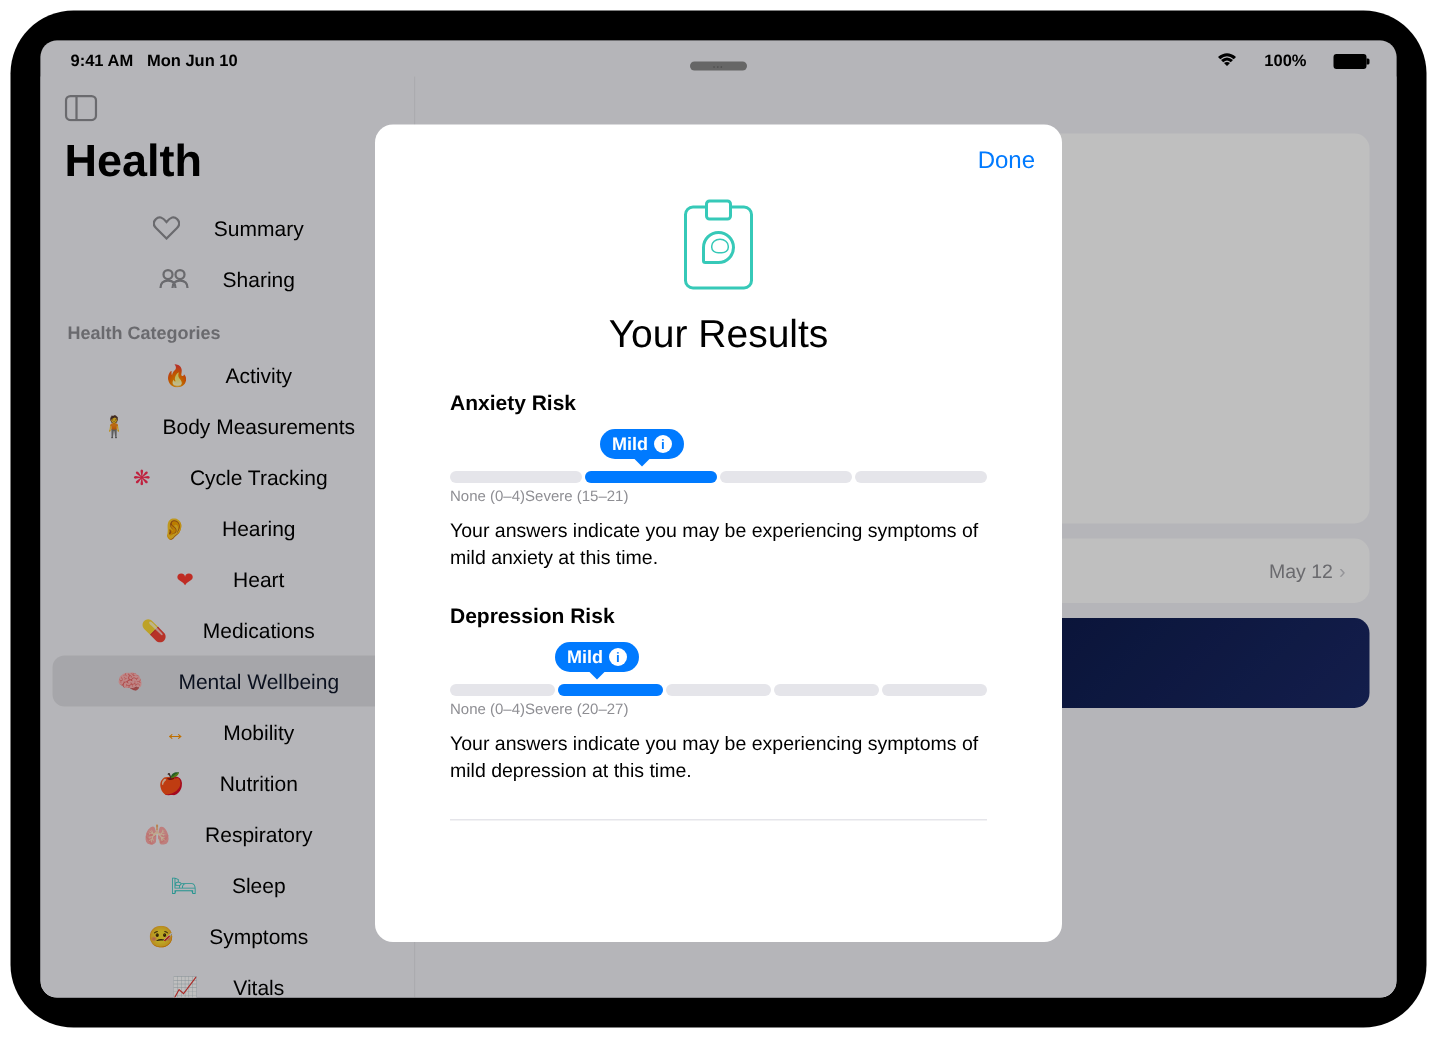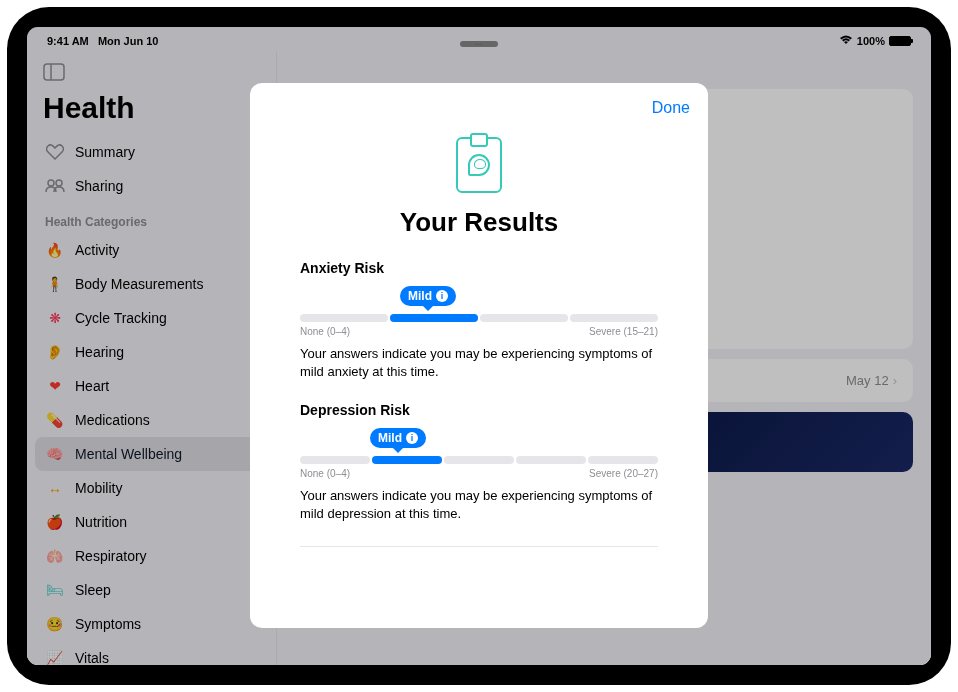--- a/index.html
+++ b/index.html
@@ -1,30 +1,30 @@
 <!DOCTYPE html>
 <html><head>
 <meta charset="utf-8">
 <style>
 * { margin: 0; padding: 0; box-sizing: border-box; font-family: -apple-system, BlinkMacSystemFont, "Helvetica Neue", sans-serif; }
 body { background: #fff; display: flex; justify-content: center; align-items: center; height: 692px; width: 958px; }
 .device-frame { width: 944px; height: 678px; background: #000; border-radius: 42px; padding: 20px; position: relative; margin: 7px; }
 .screen { width: 100%; height: 100%; background: #f2f2f7; border-radius: 11px; overflow: hidden; position: relative; }
 .status-bar { position: absolute; top: 0; left: 0; right: 0; height: 24px; display: flex; justify-content: space-between; align-items: center; padding: 4px 20px 0; font-size: 11px; font-weight: 600; color: #000; z-index: 5; }
-.status-right { display: flex; align-items: center; gap: 4px; }
+.status-right { display: flex; align-items: center; gap: 18px; }
 .battery-icon { display: inline-block; width: 22px; height: 10px; border: 1px solid #000; border-radius: 2px; position: relative; background: #000; }
 .battery-icon::after { content: ''; position: absolute; right: -3px; top: 2px; width: 2px; height: 4px; background: #000; border-radius: 0 1px 1px 0; }
 .wifi-icon { font-size: 12px; }
 .pill { position: absolute; top: 14px; left: 50%; transform: translateX(-50%); width: 38px; height: 6px; background: #888; border-radius: 3px; z-index: 6; display:flex; justify-content:center; align-items:center; color:#666; font-size:4px; letter-spacing:1px;}
 
 .app { display: flex; width: 100%; height: 100%; padding-top: 24px; }
 .sidebar { width: 250px; background: #f2f2f7; padding: 10px 8px; overflow: hidden; border-right: 1px solid rgba(0,0,0,0.05);}
 .sidebar-toggle { width: 22px; height: 18px; margin: 2px 0 10px 8px; color: #8e8e93; }
 .sidebar h1 { font-size: 30px; font-weight: 700; padding: 0 8px 10px; }
-.side-item { display: flex; align-items: center; gap: 10px; padding: 7px 10px; border-radius: 8px; font-size: 14px; color: #000; cursor: pointer; }
+.side-item { display: flex; align-items: center; gap: 22px; padding: 7px 10px; border-radius: 8px; font-size: 14px; color: #000; cursor: pointer; justify-content: center; }
 .side-item.selected { background: #dedee3; }
 .side-item .icon { width: 20px; height: 20px; display: flex; align-items: center; justify-content: center; font-size: 14px; }
 .side-section-label { font-size: 12px; color: #8e8e93; padding: 12px 10px 4px; font-weight: 700; }
 
 .main { flex: 1; background: #f2f2f7; position: relative; padding: 10px 18px; overflow: hidden; }
 .main-card { background: #fff; border-radius: 10px; margin-top: 28px; height: 260px; }
 .main-row { background: #fff; border-radius: 10px; margin-top: 10px; padding: 14px 16px; display: flex; justify-content: space-between; align-items: center; font-size: 13px; }
 .main-row-left { color: #36b3a5; }
 .main-row-right { color: #8e8e93; display: flex; align-items: flex-start; gap: 4px; }
 .main-section-title { font-size: 19px; font-weight: 700; margin-top: 220px; }
@@ -34,30 +34,30 @@
 
 .overlay { position: absolute; inset: 0; background: rgba(0,0,0,0.25); z-index: 10; }
 .modal { position: absolute; top: 56px; left: 50%; transform: translateX(-50%); width: 458px; height: 545px; background: #fff; border-radius: 12px; z-index: 20; padding: 16px 18px 0; overflow: hidden; }
 .modal-header { display: flex; justify-content: flex-end; }
 .done-btn { color: #007aff; font-size: 16px; background: none; border: none; cursor: pointer; }
 .modal-icon { display: flex; justify-content: center; margin-top: 20px; }
 .clipboard { width: 46px; height: 56px; border: 2.5px solid #36c9b8; border-radius: 6px; position: relative; display:flex; align-items:center; justify-content:center;}
 .clipboard::before { content:''; position:absolute; top:-6px; left:50%; transform:translateX(-50%); width:14px; height:10px; border:2.5px solid #36c9b8; border-radius:3px; background:#fff;}
 .head-icon { width:22px; height:22px; border:2px solid #36c9b8; border-radius:50% 50% 50% 10%; position:relative;}
 .head-icon::after{ content:''; position:absolute; top:3px; left:4px; width:10px; height:8px; border:1.5px solid #36c9b8; border-radius:50% 50% 40% 40%;}
-.modal-title { text-align: center; font-size: 26px; font-weight: 700; margin-top: 14px; }
+.modal-title { text-align: center; font-size: 26px; font-weight: 400; margin-top: 14px; }
 .risk-block { margin-top: 22px; padding: 0 32px; }
 .risk-label { font-size: 14px; font-weight: 600; }
 .pill-badge { display: inline-flex; align-items: center; gap: 4px; background: #007aff; color: #fff; font-size: 12px; font-weight: 600; padding: 3px 8px; border-radius: 10px; position: relative; margin-top: 10px; text-align: center; }
 .pill-badge::after { content:''; position:absolute; bottom:-5px; left:50%; transform:translateX(-50%); border:5px solid transparent; border-top-color:#007aff; border-bottom:none;}
 .info-circle { width:12px; height:12px; border-radius:50%; background:#fff; color:#007aff; font-size:9px; font-weight:700; display:inline-flex; align-items:center; justify-content:center;}
 .scale { margin-top: 8px; display: flex; gap: 2px; height: 8px; }
 .seg { flex: 1; background: #e5e5ea; border-radius: 4px; overflow:hidden; position:relative;}
 .seg .fill { position:absolute; inset:0; background:#007aff;}
-.scale-labels { display: flex; justify-content: space-between; font-size: 10px; color: #8e8e93; margin-top: 4px; }
+.scale-labels { display: flex; justify-content: flex-start; font-size: 10px; color: #8e8e93; margin-top: 4px; }
 .risk-desc { font-size: 13px; color: #000; margin-top: 8px; line-height: 1.35; }
 .divider { height:1px; background:#e5e5ea; margin: 24px 32px 0;}
 .chev { color:#c7c7cc; }
 </style>
 </head>
 <body>
 
 <div class="device-frame">
   <div class="screen">
     <div class="pill">•••</div>

